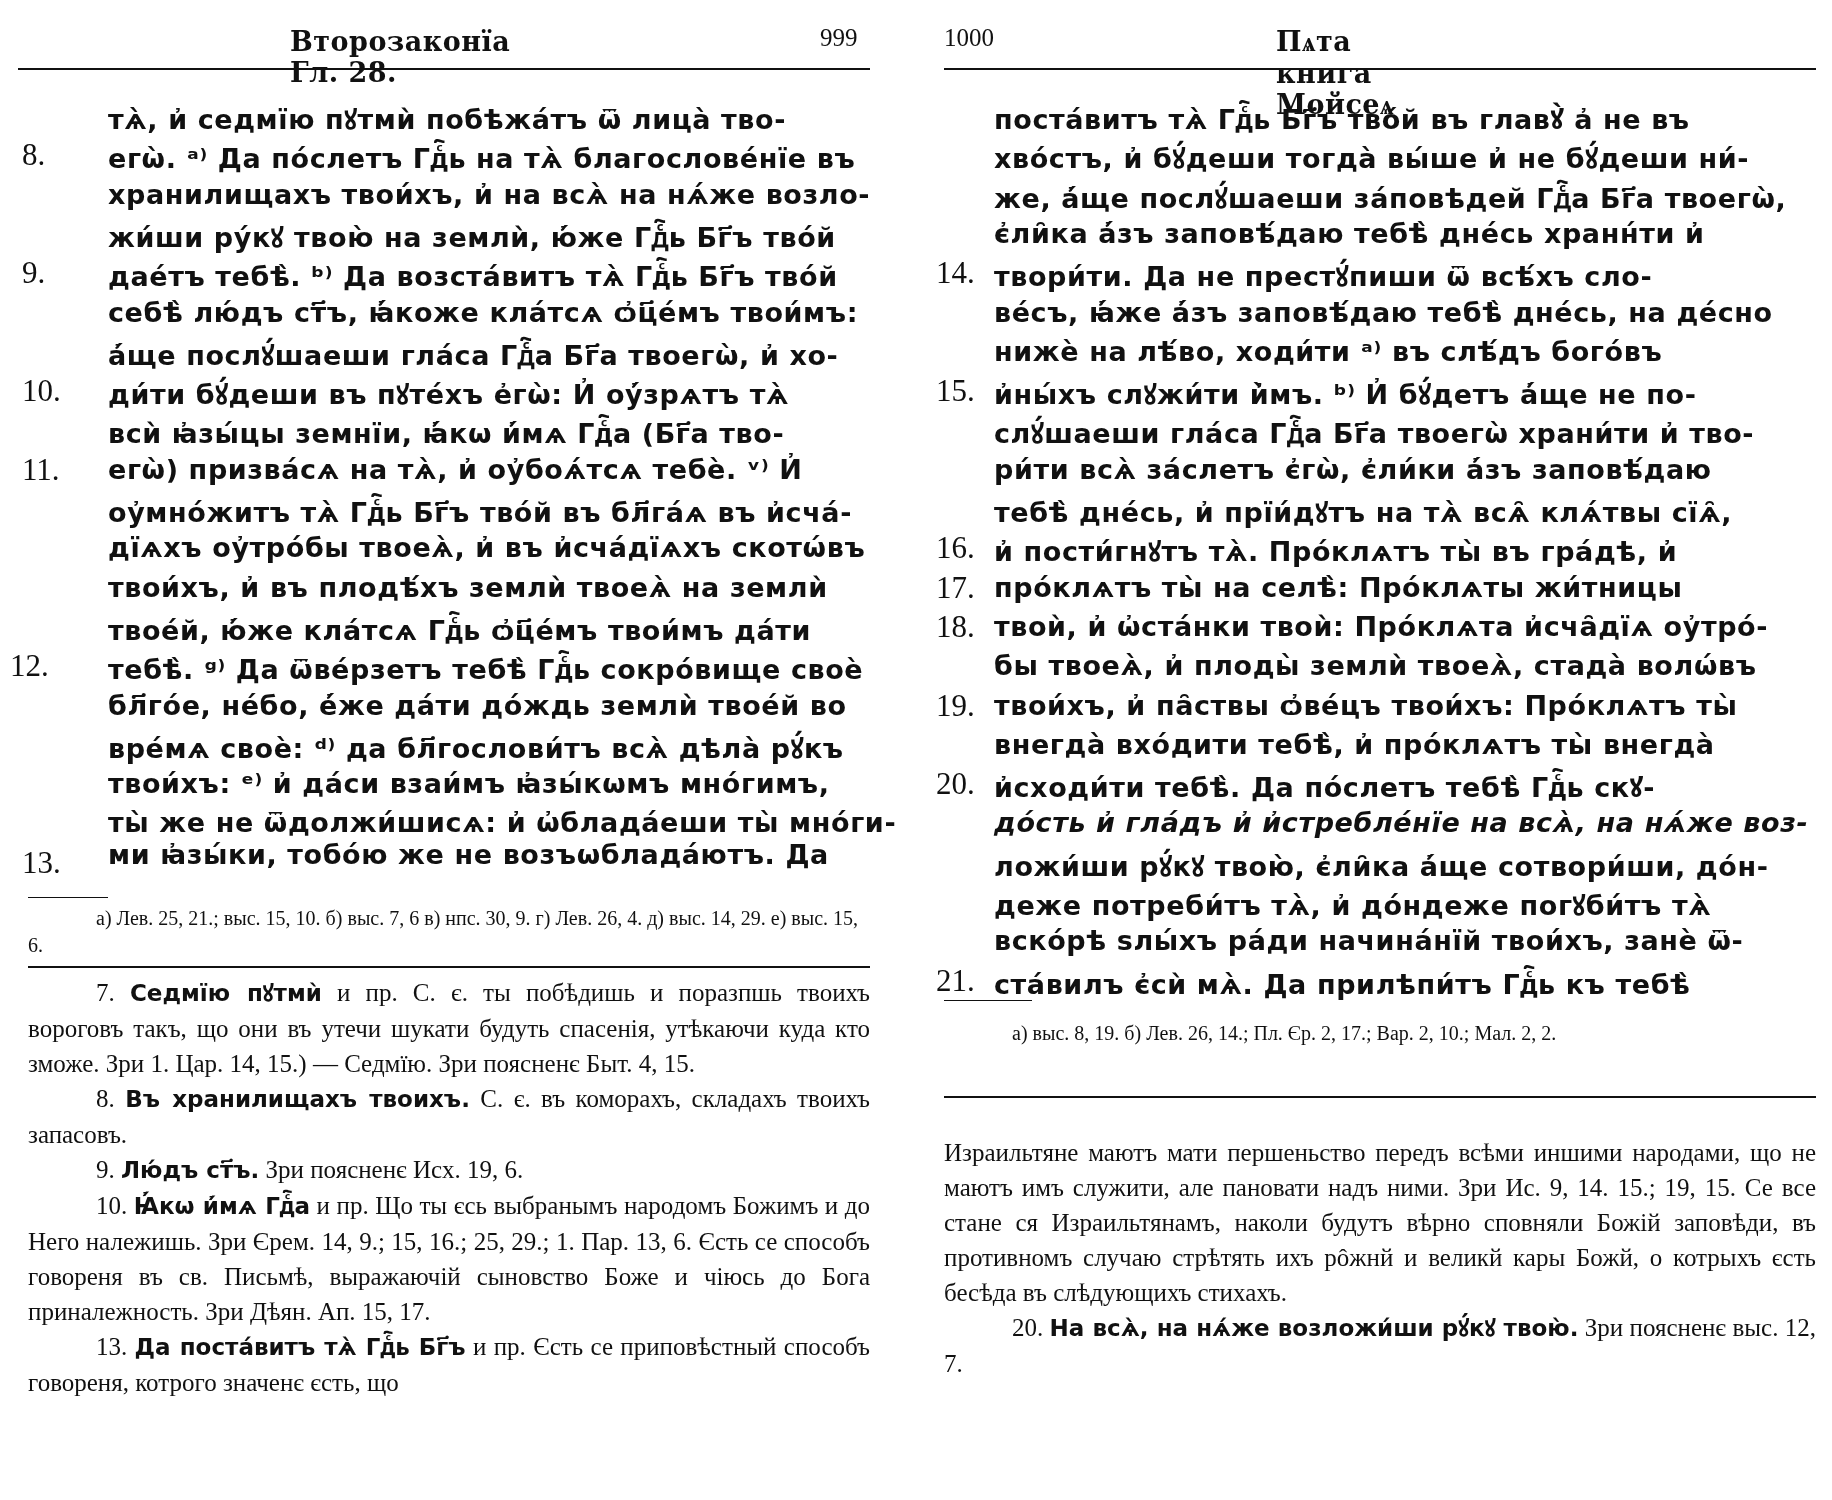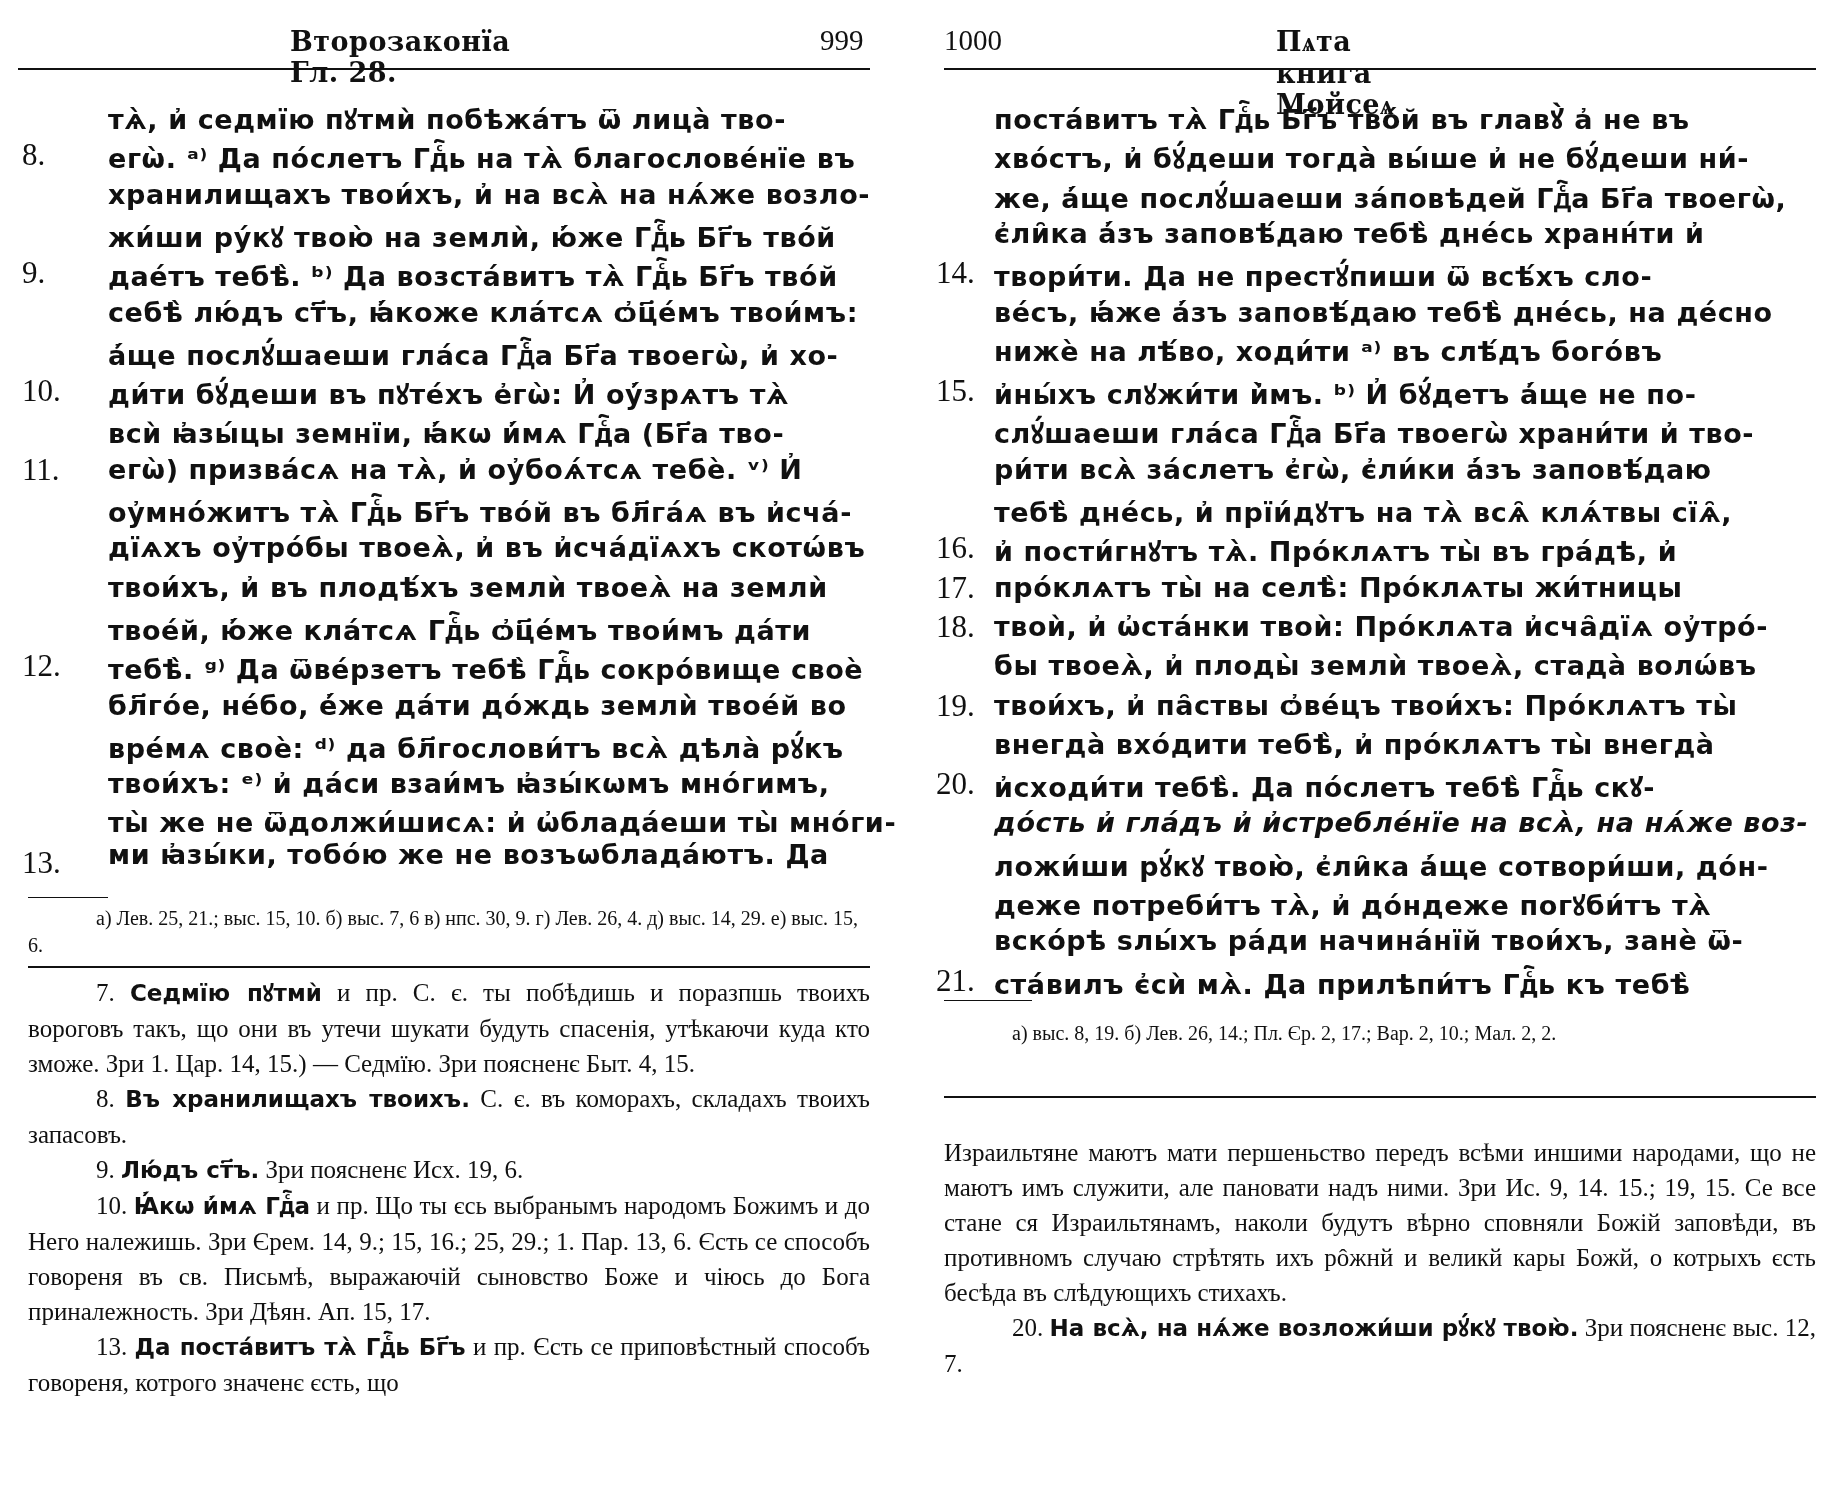--- a/index.html
+++ b/index.html
@@ -2,21 +2,21 @@
 <html><head>
 <meta charset="utf-8">
 <style>
   html, body { margin:0; padding:0; background:#fff; }
   body { width:1832px; height:1500px; position:relative; overflow:hidden; color:#111; font-family:"Liberation Serif", serif; }
   .page { position:absolute; top:0; width:900px; height:1500px; }
   .page.left { left:0; }
   .page.right { left:916px; }
   .hdr { position:absolute; top:22px; height:40px; font-size:28px; }
   .hdr .title { position:absolute; font-family:"DejaVu Serif", serif; font-weight:bold; font-size:27px; letter-spacing:0.5px; }
-  .hdr .pnum { position:absolute; font-size:29px; }
+  .hdr .pnum { position:absolute; font-size:25px; }
   .rule { position:absolute; height:2px; background:#111; }
   .vnum { position:absolute; font-size:31px; width:70px; text-align:left; }
   .slav { position:absolute; font-family:"DejaVu Sans", sans-serif; font-weight:bold; font-size:27px; white-space:nowrap; letter-spacing:0.6px; }
   .fn { position:absolute; font-size:20px; line-height:27px; }
   .comm { position:absolute; font-size:25px; line-height:35px; text-align:justify; }
   .comm p { margin:0; }
   .comm .ind { text-indent:68px; }
   .comm b { font-family:"DejaVu Sans", sans-serif; font-weight:bold; font-size:23px; }
 </style>
 </head>
@@ -51,21 +51,21 @@
       <span class="vnum" style="left: 22px; top: 451.7px;">11.</span>
       <span class="slav" style="left: 108px; top: 453.7px;">егѡ̀) призва́сѧ на тѧ̀, и҆ оу҆боѧ́тсѧ тебѐ. ᵛ⁾ И҆</span>
       <span class="vnum" style="left: 22px; top: 491px;"></span>
       <span class="slav" style="left: 108px; top: 493px;">оу҆мно́житъ тѧ̀ Гдⷭ҇ь Бг҃ъ тво́й въ бл҃га́ѧ въ и҆сча́-</span>
       <span class="vnum" style="left: 22px; top: 530.3px;"></span>
       <span class="slav" style="left: 108px; top: 532.3px;">дїѧхъ оу҆тро́бы твоеѧ̀, и҆ въ и҆сча́дїѧхъ скотѡ́въ</span>
       <span class="vnum" style="left: 22px; top: 569.6px;"></span>
       <span class="slav" style="left: 108px; top: 571.6px;">твои́хъ, и҆ въ плодѣ́хъ землѝ твоеѧ̀ на землѝ</span>
       <span class="vnum" style="left: 22px; top: 608.9px;"></span>
       <span class="slav" style="left: 108px; top: 610.9px;">твое́й, ю҆́же кла́тсѧ Гдⷭ҇ь ѻ҆ц҃е́мъ твои́мъ да́ти</span>
-      <span class="vnum" style="left: 22px; top: 648.2px;">12.</span>
+      <span class="vnum" style="left: 10px; top: 648.2px;">12.</span>
       <span class="slav" style="left: 108px; top: 650.2px;">тебѣ̀. ᵍ⁾ Да ѿве́рзетъ тебѣ̀ Гдⷭ҇ь сокро́вище своѐ</span>
       <span class="vnum" style="left: 22px; top: 687.5px;"></span>
       <span class="slav" style="left: 108px; top: 689.5px;">бл҃го́е, не́бо, е҆́же да́ти до́ждь землѝ твое́й во</span>
       <span class="vnum" style="left: 22px; top: 726.8px;"></span>
       <span class="slav" style="left: 108px; top: 728.8px;">вре́мѧ своѐ: ᵈ⁾ да бл҃гослови́тъ всѧ̀ дѣлà рꙋ́къ</span>
       <span class="vnum" style="left: 22px; top: 766.1px;"></span>
       <span class="slav" style="left: 108px; top: 768.1px;">твои́хъ: ᵉ⁾ и҆ да́си взаи́мъ ꙗ҆зы́кѡмъ мно́гимъ,</span>
       <span class="vnum" style="left: 22px; top: 805.4px;"></span>
       <span class="slav" style="left: 108px; top: 807.4px;">ты̀ же не ѿдолжи́шисѧ: и҆ ѡ҆блада́еши ты̀ мно́ги-</span>
       <span class="vnum" style="left: 22px; top: 844.7px;">13.</span>

